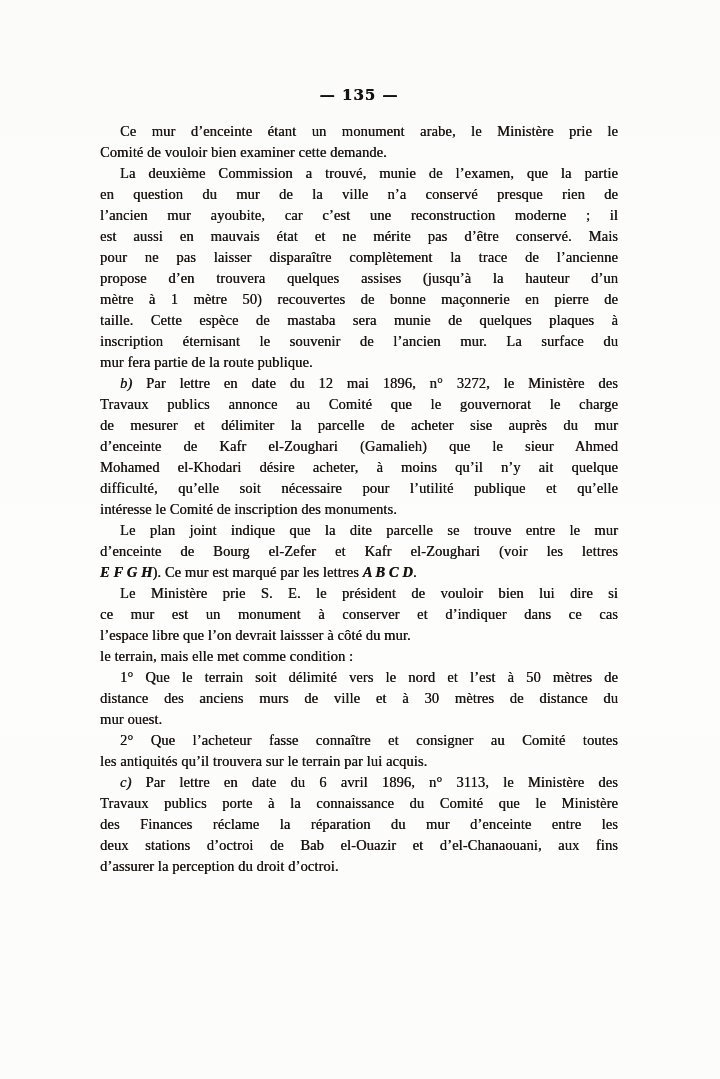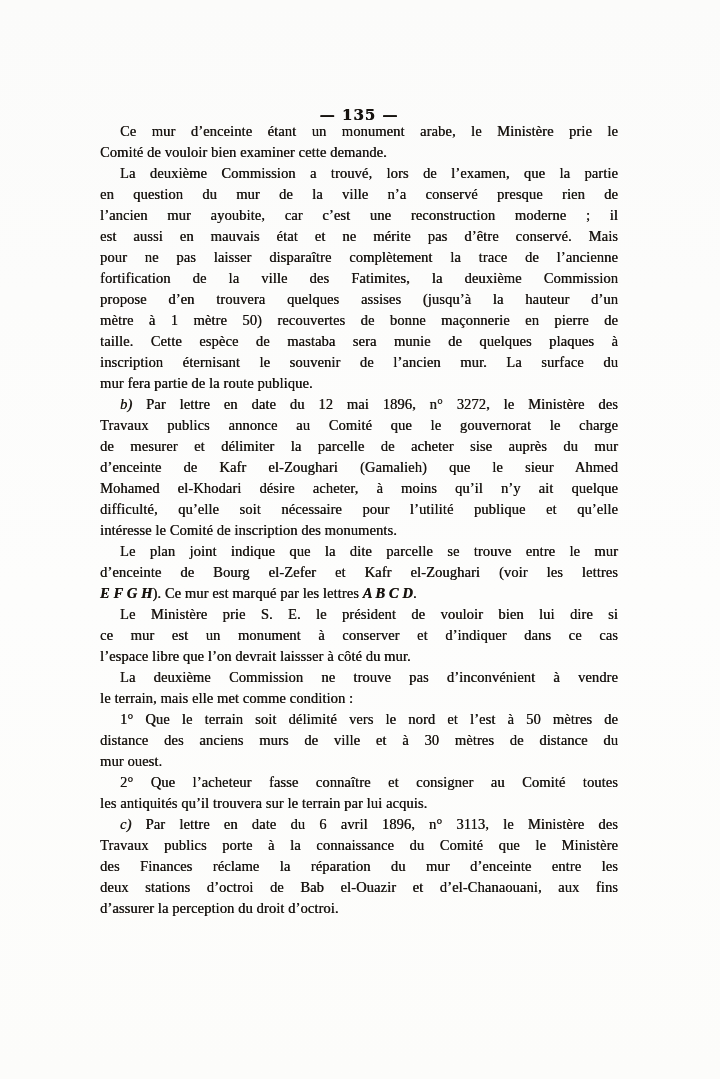--- a/index.html
+++ b/index.html
@@ -24,21 +24,20 @@
     position:absolute;
     top:86px;
     left:100px;
     width:518px;
     text-align:center;
     font-size:15px;
     font-weight:bold;
     letter-spacing:1px;
     color:var(--ink);
     text-shadow:0.4px 0.2px 0 currentColor;
-    margin-top:20px;
   }
   .text-block{
     position:absolute;
     top:121px;
     left:100px;
     width:518px;
     font-size:14.5px;
     letter-spacing:0.1px;
     color:var(--ink);
     text-shadow:0.35px 0.2px 0 rgba(23,19,15,0.85);
@@ -67,26 +66,25 @@
 <body>
 
 <div class="sheet">
   <div class="page-number">— 135 —</div>
   <div class="text-block">
       <div class="paragraph">
         <div class="line first">Ce mur d’enceinte étant un monument arabe, le Ministère prie le</div>
         <div class="line last">Comité de vouloir bien examiner cette demande.</div>
       </div>
       <div class="paragraph">
-        <div class="line first">La deuxième Commission a trouvé, lors de l’examen, que la partie</div>
+        <div class="line first">La deuxième Commission a trouvé, munie de l’examen, que la partie</div>
         <div class="line">en question du mur de la ville n’a conservé presque rien de</div>
         <div class="line">l’ancien mur ayoubite, car c’est une reconstruction moderne ; il</div>
         <div class="line">est aussi en mauvais état et ne mérite pas d’être conservé. Mais</div>
         <div class="line">pour ne pas laisser disparaître complètement la trace de l’ancienne</div>
-        <div class="line">fortification de la ville des Fatimites, la deuxième Commission</div>
         <div class="line">propose d’en trouvera quelques assises (jusqu’à la hauteur d’un</div>
         <div class="line">mètre à 1 mètre 50) recouvertes de bonne maçonnerie en pierre de</div>
         <div class="line">taille. Cette espèce de mastaba sera munie de quelques plaques à</div>
         <div class="line">inscription éternisant le souvenir de l’ancien mur. La surface du</div>
         <div class="line last">mur fera partie de la route publique.</div>
       </div>
       <div class="paragraph">
         <div class="line first"><i>b)</i> Par lettre en date du 12 mai 1896, n° 3272, le Ministère des</div>
         <div class="line">Travaux publics annonce au Comité que le gouvernorat le charge</div>
         <div class="line">de mesurer et délimiter la parcelle de acheter sise auprès du mur</div>
@@ -99,21 +97,20 @@
         <div class="line first">Le plan joint indique que la dite parcelle se trouve entre le mur</div>
         <div class="line">d’enceinte de Bourg el-Zefer et Kafr el-Zoughari (voir les lettres</div>
         <div class="line last"><b><i>E F G H</i></b>). Ce mur est marqué par les lettres <b><i>A B C D</i></b>.</div>
       </div>
       <div class="paragraph">
         <div class="line first">Le Ministère prie S. E. le président de vouloir bien lui dire si</div>
         <div class="line">ce mur est un monument à conserver et d’indiquer dans ce cas</div>
         <div class="line last">l’espace libre que l’on devrait laissser à côté du mur.</div>
       </div>
       <div class="paragraph">
-        <div class="line first">La deuxième Commission ne trouve pas d’inconvénient à vendre</div>
         <div class="line last">le terrain, mais elle met comme condition :</div>
       </div>
       <div class="paragraph">
         <div class="line first">1° Que le terrain soit délimité vers le nord et l’est à 50 mètres de</div>
         <div class="line">distance des anciens murs de ville et à 30 mètres de distance du</div>
         <div class="line last">mur ouest.</div>
       </div>
       <div class="paragraph">
         <div class="line first">2° Que l’acheteur fasse connaître et consigner au Comité toutes</div>
         <div class="line last">les antiquités qu’il trouvera sur le terrain par lui acquis.</div>

